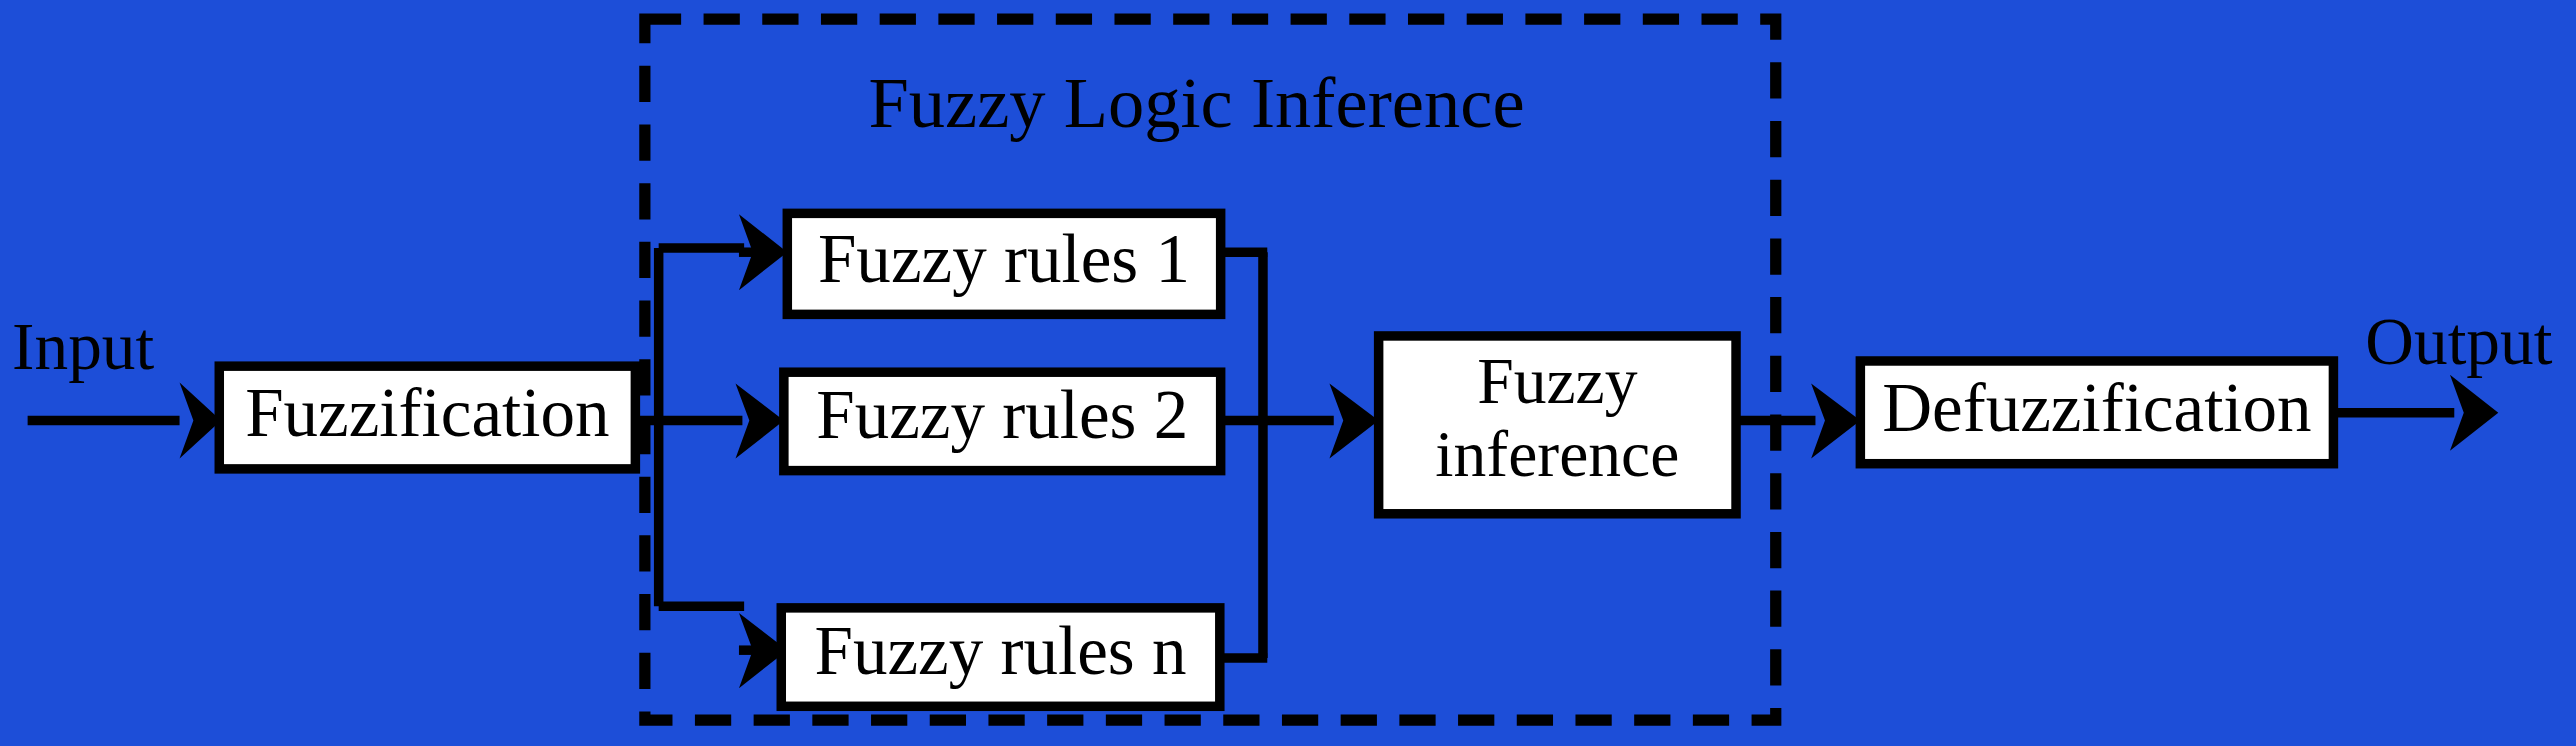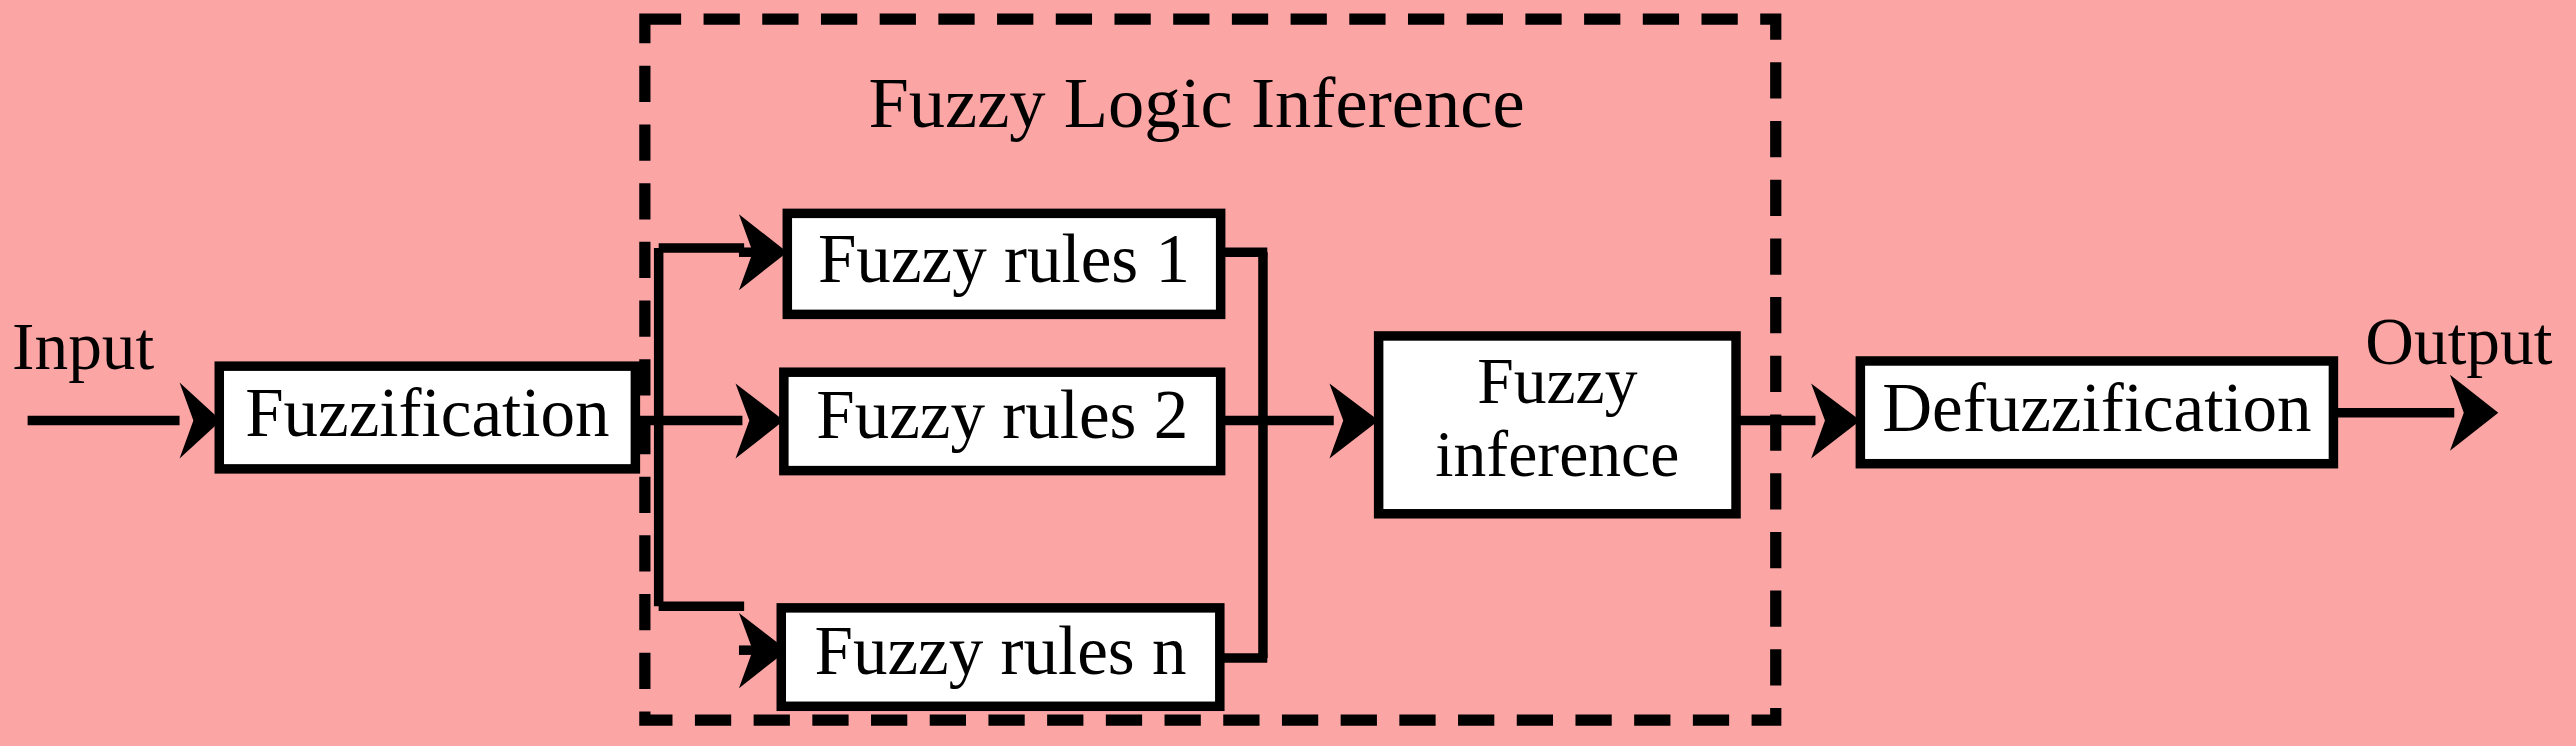--- a/index.html
+++ b/index.html
@@ -10,21 +10,21 @@
   body {
     width: 2576px;
     height: 747px;
     font-family: "Liberation Serif", "DejaVu Serif", serif;
     overflow: hidden;
   }
   #diagram-root {
     position: relative;
     width: 2576px;
     height: 747px;
-    background: #fca5a5;
+    background: #1d4ed8;
   }
   svg.diagram-canvas {
     display: block;
     width: 2576px;
     height: 747px;
   }
   text.box-label,
   text.edge-label,
   text.group-title {
     font-family: "Liberation Serif", "DejaVu Serif", serif;

